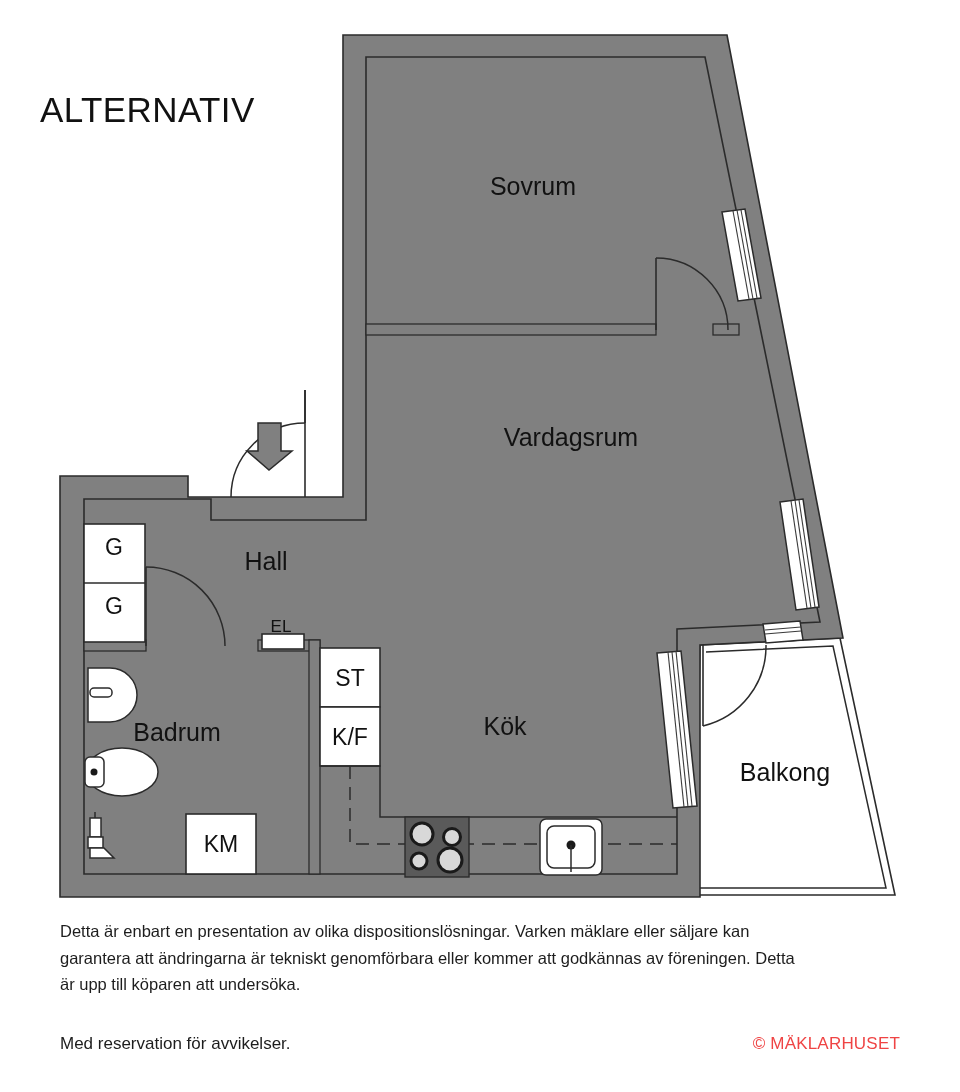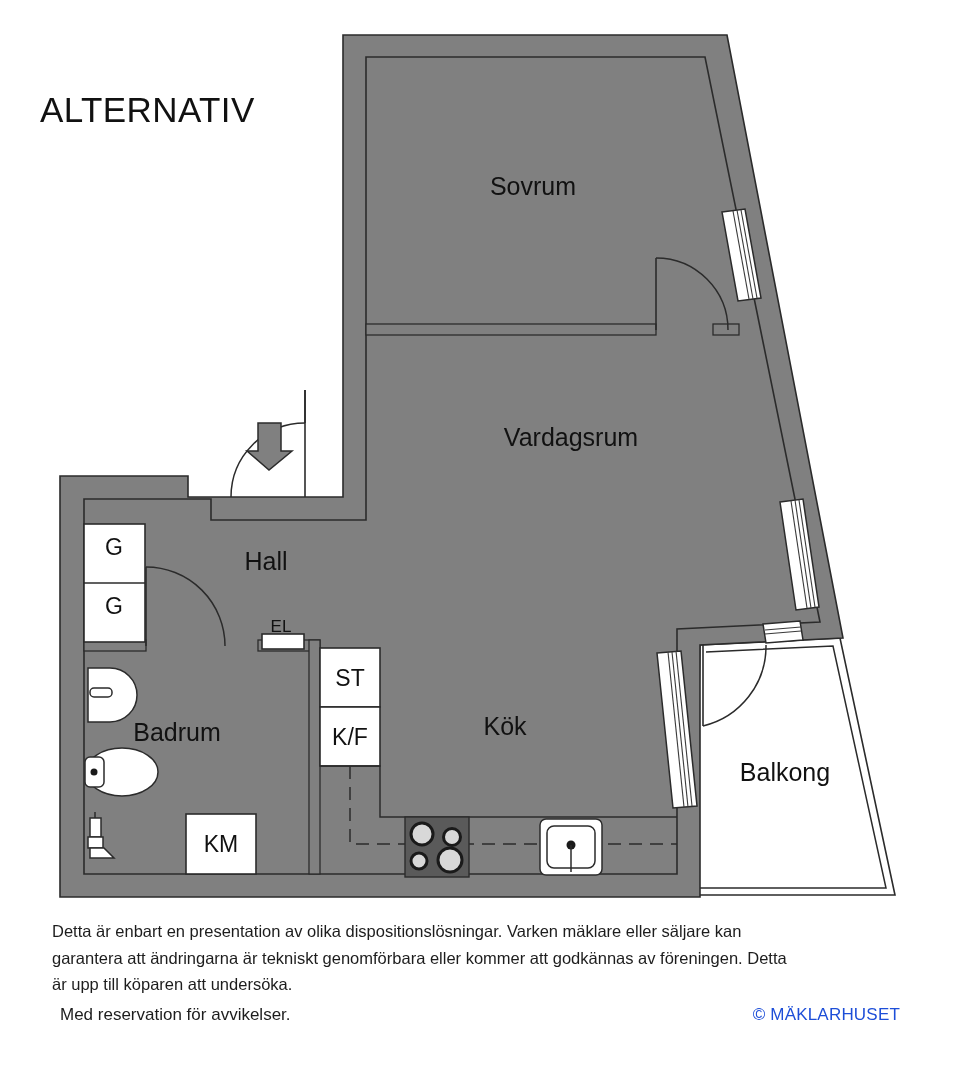--- a/index.html
+++ b/index.html
@@ -20,25 +20,25 @@
   .dash{fill:none;stroke:#2b2b2b;stroke-width:1.5;stroke-dasharray:13 8;}
   .fix{fill:#ffffff;stroke:#2b2b2b;stroke-width:1.5;}
   .fixline{fill:none;stroke:#2b2b2b;stroke-width:1.5;}
   .stove-base{fill:#5a5a5a;stroke:#2b2b2b;stroke-width:1.4;}
   .burner-out{fill:#d8d8d8;stroke:#1a1a1a;stroke-width:3;}
   .arrow{fill:#808080;stroke:#2b2b2b;stroke-width:1.5;}
   text{font-family:"Liberation Sans",sans-serif;fill:#111;}
   .room-lbl{font-size:25px;}
   .small-lbl{font-size:23px;}
   .tiny-lbl{font-size:17px;}
-  .footer{position:absolute;left:52px;top:918px;width:840px;}
+  .footer{position:absolute;left:60px;top:918px;width:840px;}
   .disclaimer{font-size:16.5px;line-height:1.62;color:#1d1d1d;max-width:740px;font-family:"Liberation Sans",sans-serif;}
-  .footrow{position:absolute;left:60px;top:1005px;width:840px;display:flex;justify-content:space-between;align-items:flex-start;}
+  .footrow{position:absolute;left:60px;top:1034px;width:840px;display:flex;justify-content:space-between;align-items:flex-start;}
   .reserv{font-size:17px;color:#1d1d1d;}
-  .copy{font-size:17px;color:#1d4ed8;letter-spacing:.2px;}
+  .copy{font-size:17px;color:#ef4444;letter-spacing:.2px;}
 </style>
 </head>
 <body>
 
 <div id="plan-root">
 
   <div class="title-block">
     <span class="title-line">ALTERNATIV</span>
   </div>
 

